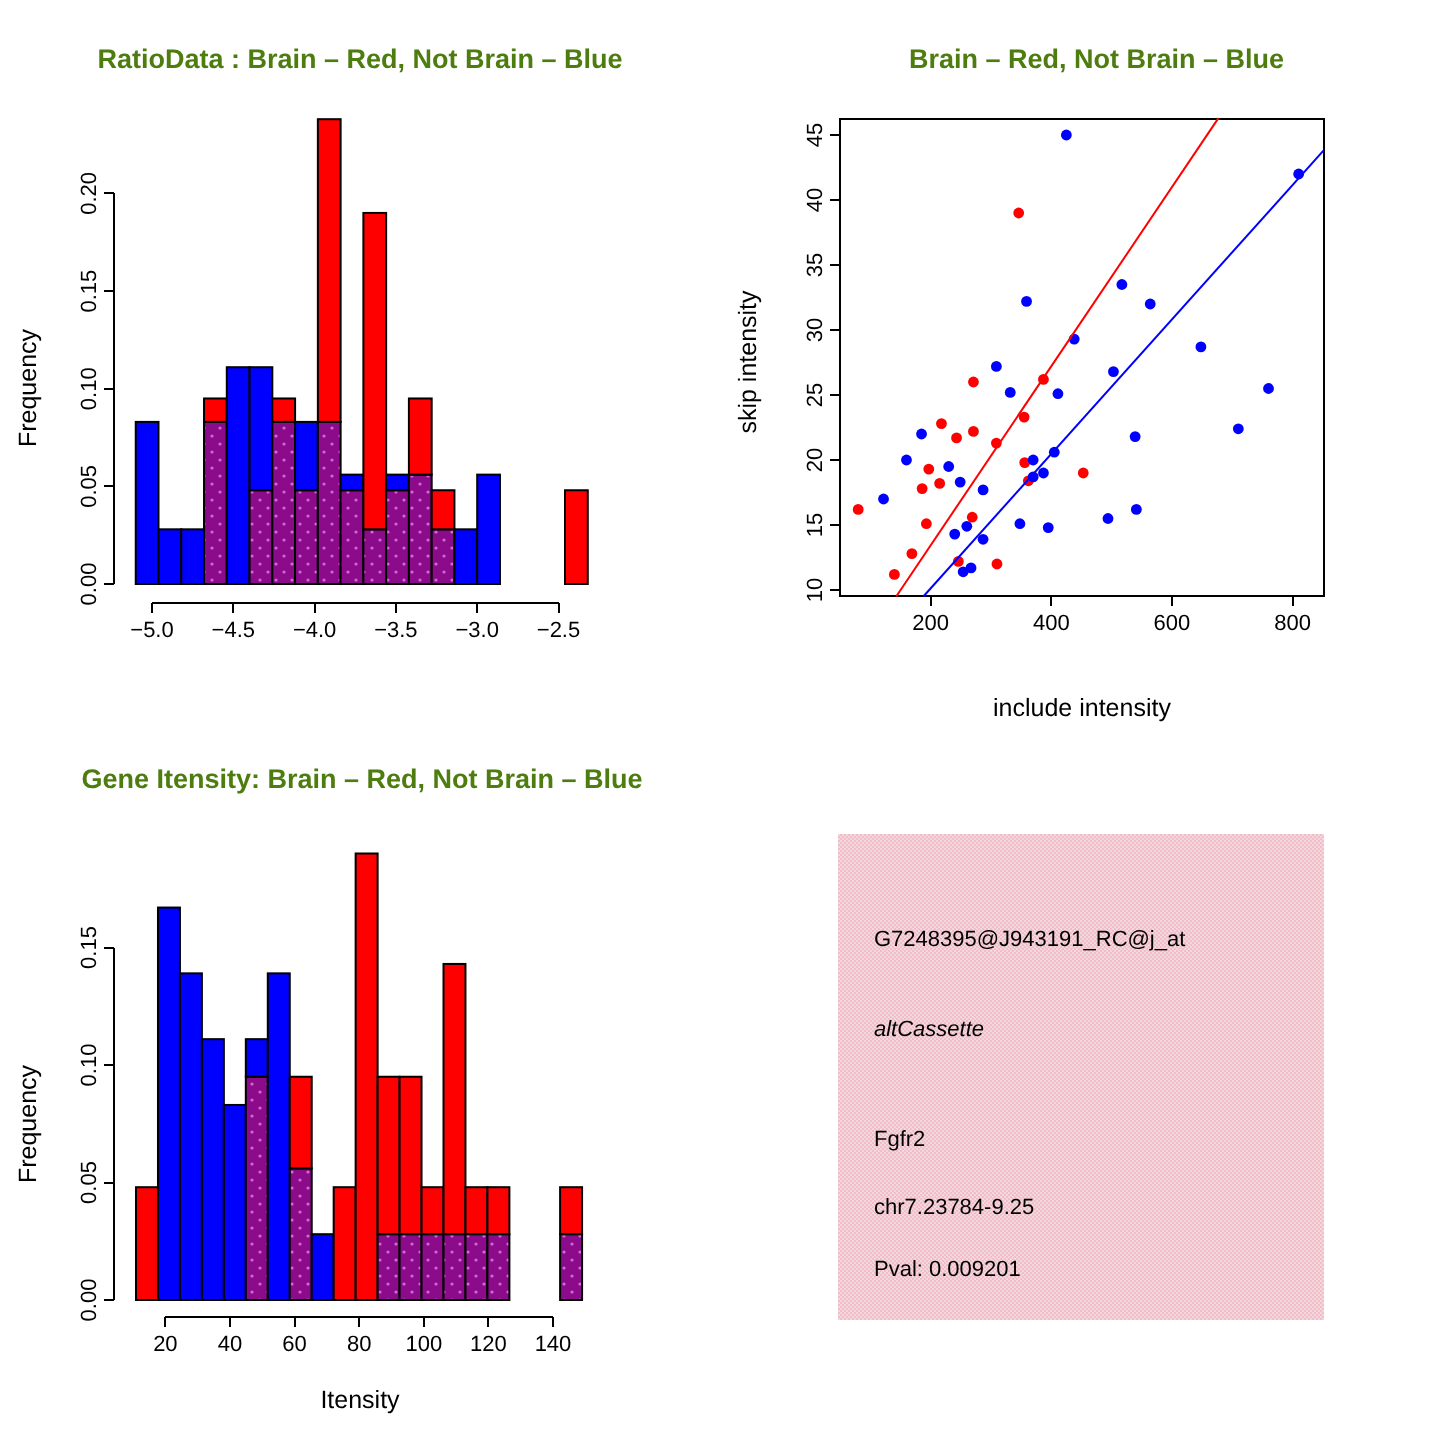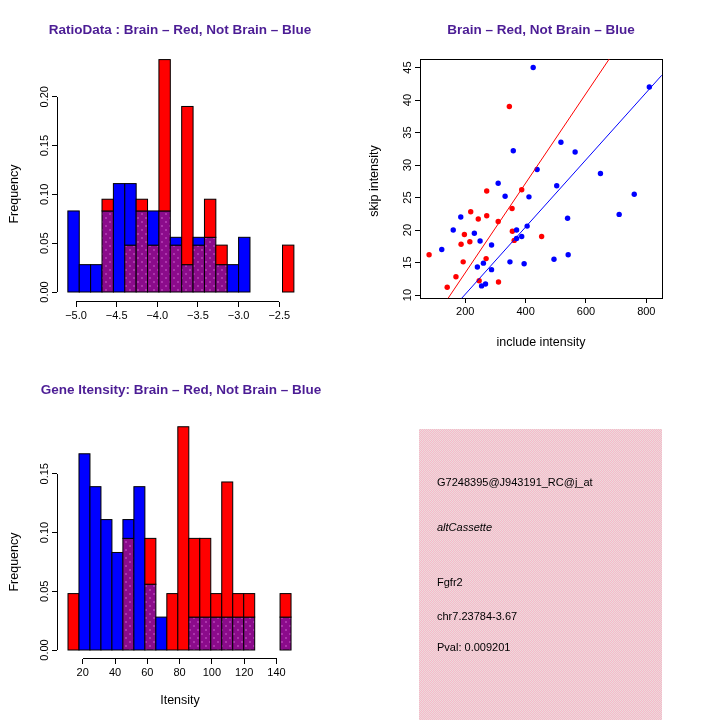--- a/index.html
+++ b/index.html
@@ -1,25 +1,25 @@
 <!DOCTYPE html>
 <html><head>
 <meta charset="utf-8">
 <style>
   html,body{margin:0;padding:0;background:#ffffff;}
   #root{position:relative;width:720px;height:720px;background:#ffffff;overflow:hidden;
         font-family:"Liberation Sans",sans-serif;}
   #plot-svg{position:absolute;left:0;top:0;}
-  .title{position:absolute;text-align:center;font-size:13.5px;font-weight:bold;color:#4c1d95;}
+  .title{position:absolute;text-align:center;font-size:13.5px;font-weight:bold;color:#4d7c0f;}
   .axis-label{position:absolute;text-align:center;font-size:12.5px;color:#000;}
   .vert{width:130px;transform:rotate(-90deg);}
-  .infobox{position:absolute;left:419px;top:417px;width:243px;height:291px;
+  .infobox{position:absolute;left:419px;top:417px;width:243px;height:243px;
            background-color:#f3c3cf;
            background-image:conic-gradient(#f6bac9 25%, #ecdadc 0 50%, #f6bac9 0 75%, #ecdadc 0);
-           background-size:2px 2px;margin-top:12px;}
+           background-size:2px 2px;}
   .infobox div{position:absolute;left:18px;font-size:11px;color:#000;white-space:nowrap;}
   .pval{color:#a52a2a;text-align:right;}
 </style>
 </head>
 <body>
 
 <div id="root">
   <svg id="plot-svg" width="720" height="720" viewBox="0 0 720 720">
       <defs>
         <pattern id="ovl" width="8" height="8" patternUnits="userSpaceOnUse">
@@ -215,30 +215,30 @@
         <rect x="232.7335" y="617.1" width="10.982000000000028" height="32.89999999999998" fill="url(#ovl)" stroke="#000" stroke-width="1"></rect>
         <rect x="232.7335" y="593.6" width="10.982000000000028" height="23.5" fill="#FF0000" stroke="#000" stroke-width="1"></rect>
         <rect x="243.71550000000002" y="617.1" width="10.981999999999971" height="32.89999999999998" fill="url(#ovl)" stroke="#000" stroke-width="1"></rect>
         <rect x="243.71550000000002" y="593.6" width="10.981999999999971" height="23.5" fill="#FF0000" stroke="#000" stroke-width="1"></rect>
         <rect x="280.053" y="617.1" width="10.982000000000028" height="32.89999999999998" fill="url(#ovl)" stroke="#000" stroke-width="1"></rect>
         <rect x="280.053" y="593.6" width="10.982000000000028" height="23.5" fill="#FF0000" stroke="#000" stroke-width="1"></rect>
       </g>
     </svg>
 
   <div class="title" style="left:20px;top:22px;width:320px;">RatioData : Brain – Red, Not Brain – Blue</div>
-  <div class="title" style="left:420px;top:22px;width:242px;">Brain – Red, Not Brain – Blue</div>
+  <div class="title" style="left:400px;top:22px;width:242px;text-align:right;">Brain – Red, Not Brain – Blue</div>
   <div class="title" style="left:21px;top:382px;width:320px;">Gene Itensity: Brain – Red, Not Brain – Blue</div>
 
-  <div class="axis-label" style="left:420px;top:335px;width:242px;">include intensity</div>
+  <div class="axis-label" style="left:420px;top:347px;width:242px;">include intensity</div>
   <div class="axis-label" style="left:77px;top:693px;width:206px;">Itensity</div>
 
   <div class="axis-label vert" style="left:-51px;top:187px;">Frequency</div>
   <div class="axis-label vert" style="left:309px;top:174px;">skip intensity</div>
   <div class="axis-label vert" style="left:-51px;top:555px;">Frequency</div>
 
   <div class="infobox">
     <div style="top:47px;">G7248395@J943191_RC@j_at</div>
     <div style="top:92px;font-style:italic;">altCassette</div>
     <div style="top:147px;">Fgfr2</div>
-    <div style="top:181px;">chr7.23784-3.67</div>
+    <div style="top:181px;">chr7.23784-9.25</div>
     <div style="top:212px;" class="pval">Pval: 0.009201</div>
   </div>
 </div>
 
 </body></html>

